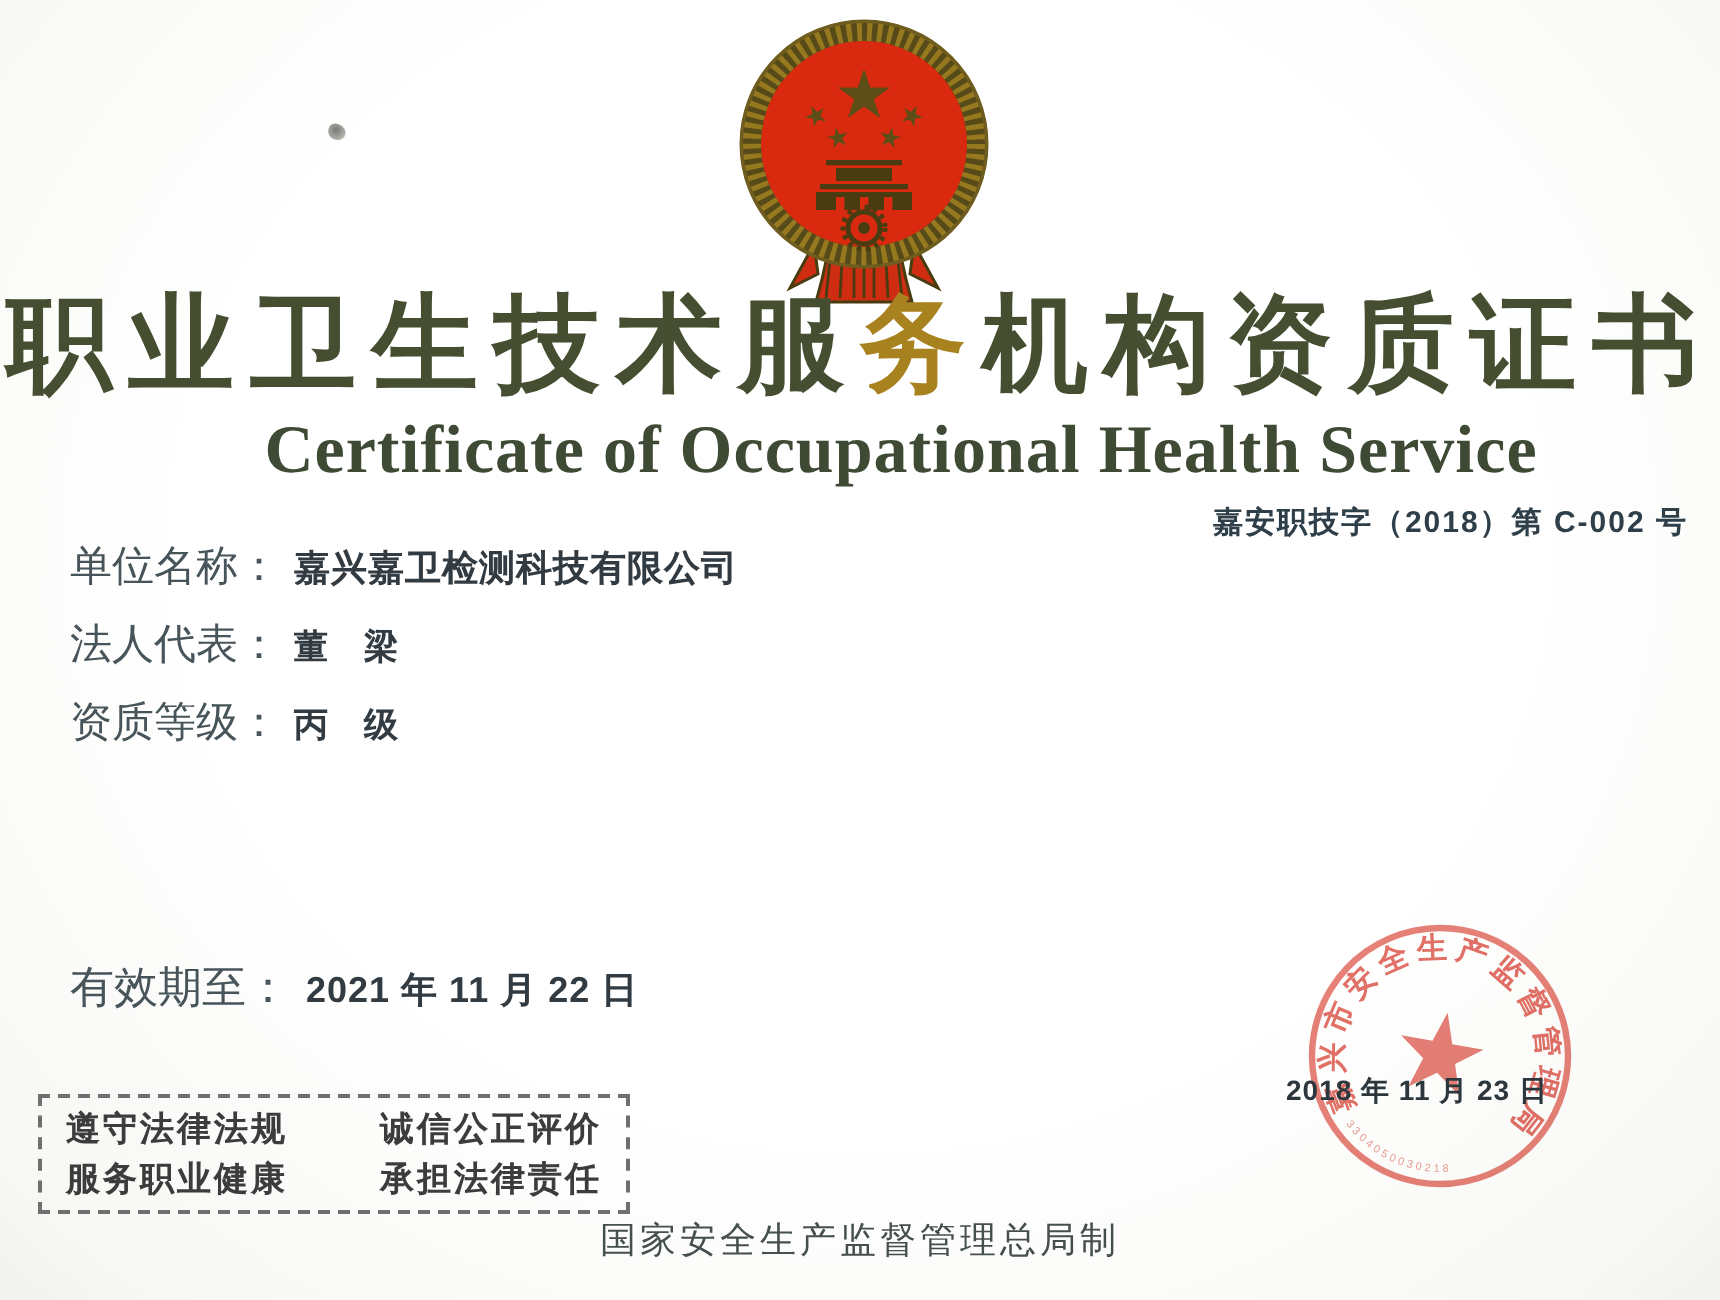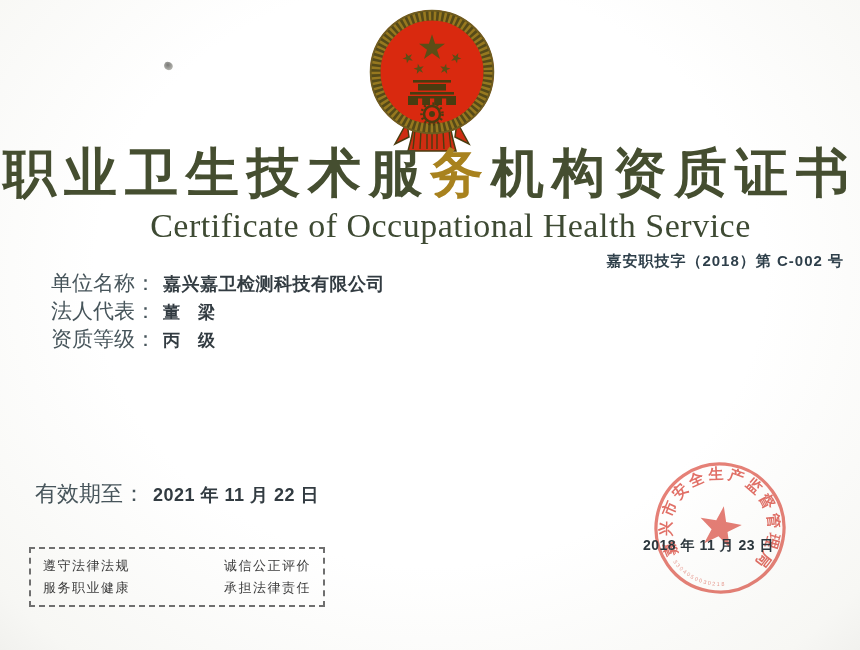--- a/index.html
+++ b/index.html
@@ -12,54 +12,54 @@
   .emblem{position:absolute;left:357px;top:4px;width:150px;height:152px;}
   
   .title-cn{
     position:absolute;left:0;right:0;top:144px;margin:0;text-align:center;
     font-family:Liberation Serif, serif;font-weight:bold;font-size:53px;line-height:1.1;
     color:#454e30;letter-spacing:8px;white-space:nowrap;
   }
   .title-cn .gold{color:#a8821e;}
   .title-en{
     position:absolute;left:13px;right:0;top:207px;margin:0;text-align:center;
-    font-family:"Liberation Serif", serif;font-weight:normal;font-size:34px;line-height:1.1;
+    font-family:"Liberation Serif", serif;font-weight:bold;font-size:34px;line-height:1.1;
     color:#3e4a33;letter-spacing:0.5px;white-space:nowrap;padding-left:28px;
   }
   .cert-no{
     position:absolute;top:252px;right:16px;
     font-size:15px;font-weight:600;color:#2e3f4a;letter-spacing:1px;
   }
   
-  .fields{position:absolute;left:35px;top:269px;display:flex;flex-direction:column;margin-left:16px;}
+  .fields{position:absolute;left:35px;top:269px;display:flex;flex-direction:column;gap:11px;}
   .field-row{display:flex;align-items:baseline;}
   .field-label{
     flex:none;width:112px;font-family:"Liberation Serif", serif;
     font-size:21px;color:#47555b;white-space:nowrap;
   }
   .field-value{
     font-weight:bold;font-size:17px;color:#323b41;letter-spacing:0.5px;white-space:nowrap;
   }
   .field-row.small .field-value{font-size:15px;}
   .validity{position:absolute;left:35px;top:479px;display:flex;align-items:baseline;}
   .validity .field-label{font-size:22px;width:118px;}
   .validity .field-value{font-size:18px;}
   
   .seal{position:absolute;left:640px;top:448px;width:160px;height:160px;mix-blend-mode:multiply;opacity:.93;}
   .issue-date{
     position:absolute;left:643px;top:537px;z-index:3;
     font-weight:bold;font-size:14px;color:#2c373d;letter-spacing:0.5px;white-space:nowrap;
   }
   
   .motto{
-    position:absolute;left:29px;top:547px;width:268px;height:50px;
+    position:absolute;left:19px;top:547px;width:268px;height:50px;
     border:2px dashed #6f6f6f;
     display:grid;grid-template-columns:auto auto;justify-content:space-between;
     align-content:space-evenly;padding:3px 12px;
-    font-family:"Liberation Serif", serif;font-weight:normal;font-size:13px;
+    font-family:"Liberation Serif", serif;font-weight:bold;font-size:17px;
     color:#3c3c3c;letter-spacing:1.5px;white-space:nowrap;
   }
   
   .footer{
     position:absolute;left:0;right:0;top:608px;text-align:center;
     font-size:18px;font-weight:500;color:#454f4f;letter-spacing:2px;white-space:nowrap;
   }
   
   .speck{
     position:absolute;left:164px;top:62px;width:9px;height:8px;opacity:.75;
@@ -166,16 +166,17 @@
 
   <div class="issue-date">2018 年 11 月 23 日</div>
 
   <div class="motto">
     <span>遵守法律法规</span>
     <span>诚信公正评价</span>
     <span>服务职业健康</span>
     <span>承担法律责任</span>
   </div>
 
+  <div class="footer">国家安全生产监督管理总局制</div>
 
   <div class="speck"></div>
 
 </div>
 
 </body></html>

